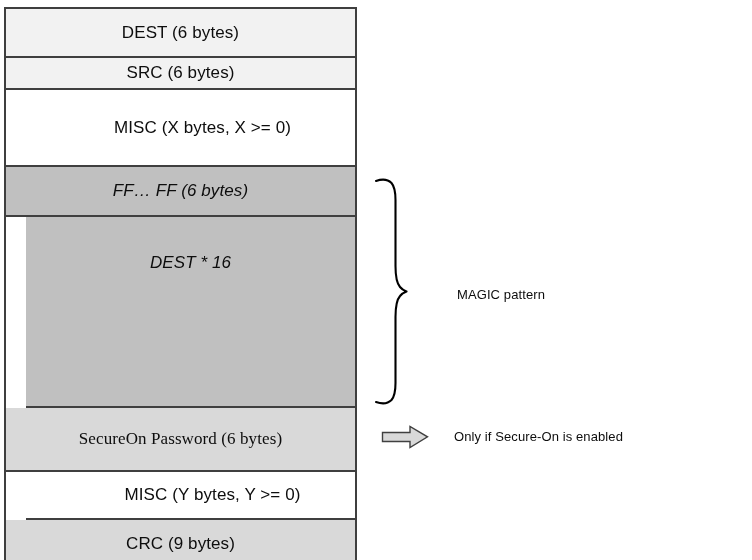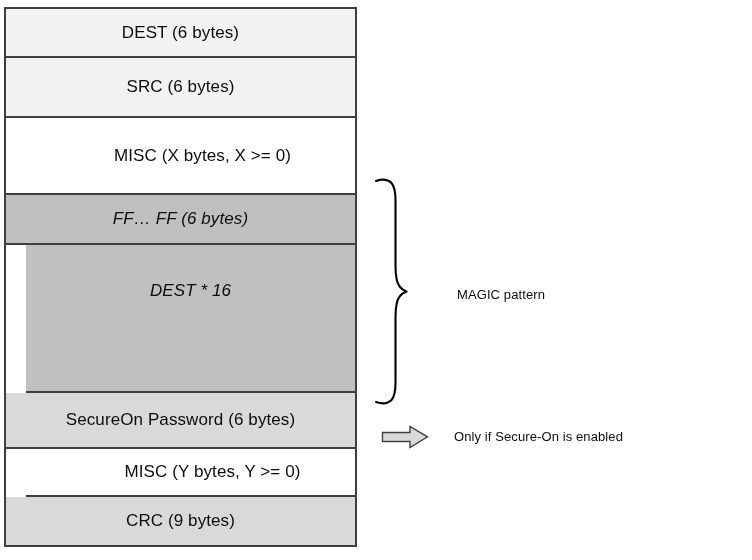--- a/index.html
+++ b/index.html
@@ -52,25 +52,25 @@
   }
 
   
   .fill-lightest { background: #f2f2f2; }
   .fill-white    { background: #ffffff; padding-left: 44px; }
   .fill-mid      { background: #c0c0c0; font-style: italic; }
   .fill-light    { background: #d9d9d9; }
 
   
   .h-dest   { height: 49px; }
-  .h-src    { height: 60px; }
+  .h-src    { height: 32px; }
   .h-miscx  { height: 77px; }
   .h-ffff   { height: 50px; }
-  .h-dest16 { height: 148px; margin-left: 20px; }
-  .h-secure { height: 56px; }
+  .h-dest16 { height: 191px; margin-left: 20px; }
+  .h-secure { height: 64px; font-family: Liberation Serif, serif; }
   .h-miscy  { height: 48px; margin-left: 20px; }
   .h-crc    { height: 48px; }
 
   
   .h-dest16 { align-items: flex-start; }
   .h-dest16 .cell-label { margin-top: 36px; }
 
   
   .brace-wrap {
     position: absolute;

